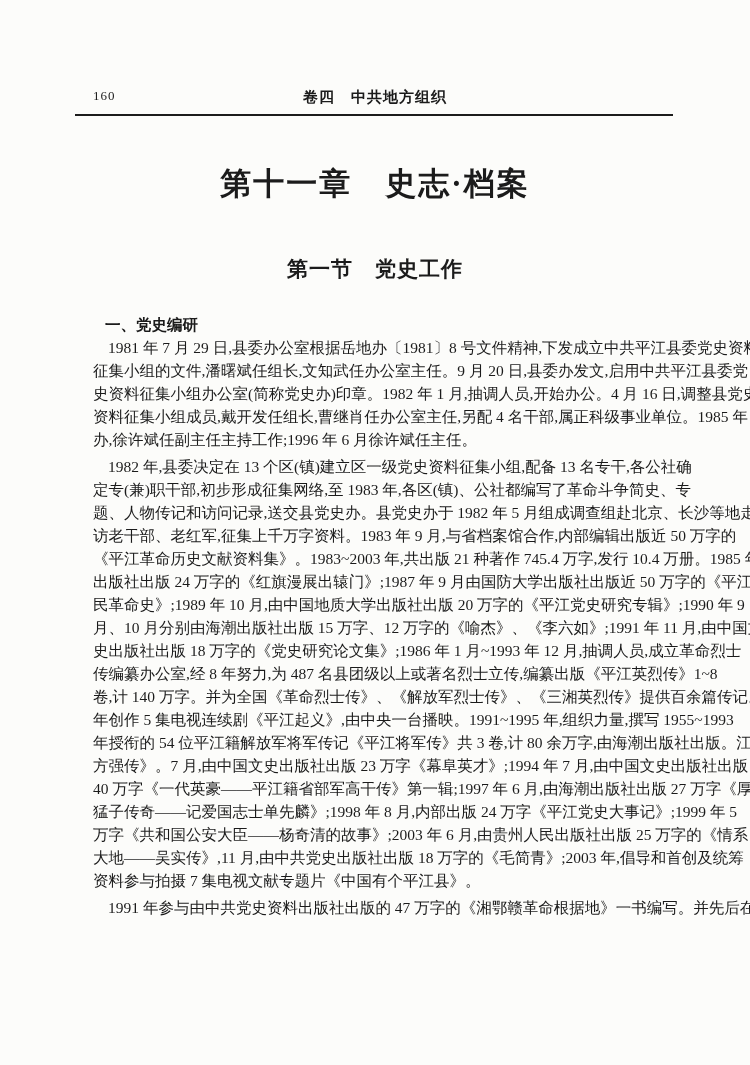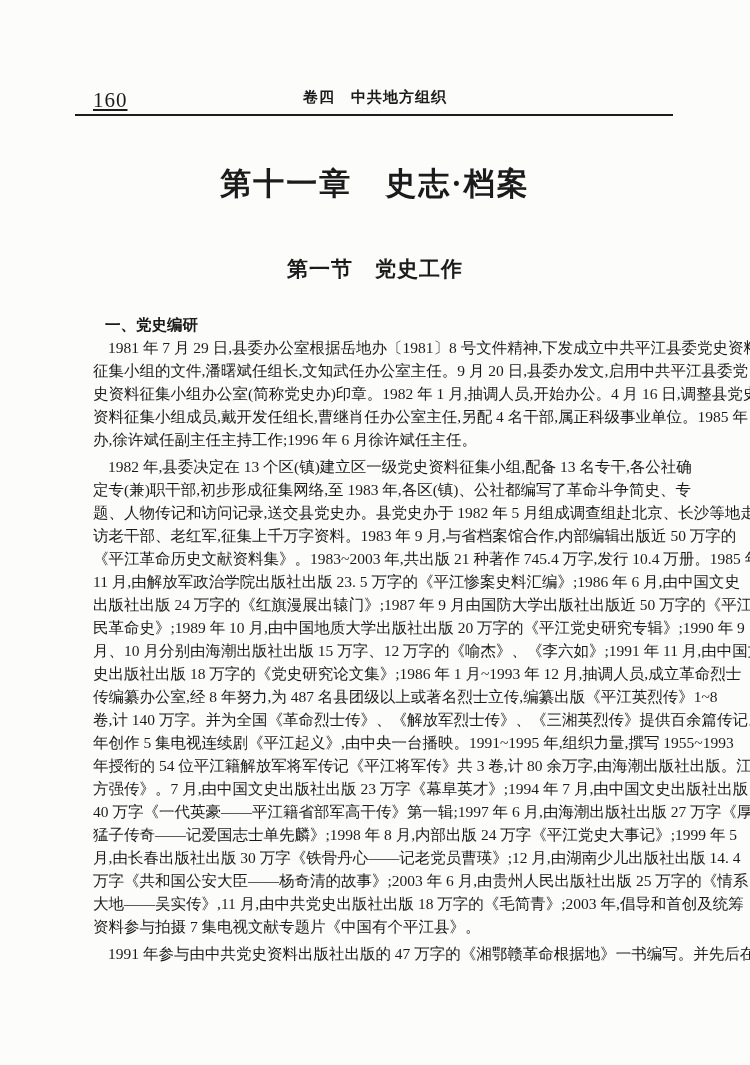--- a/index.html
+++ b/index.html
@@ -7,21 +7,21 @@
     width:750px;height:1065px;overflow:hidden;
     background:#f4f4f2;
     font-family:"Liberation Serif","DejaVu Serif",serif;
   }
   .sheet{
     position:relative;width:750px;height:1065px;
     background:#fcfcfa;color:#1b1b1b;
   }
   .page-number{
     position:absolute;left:93px;top:88px;
-    font-size:21px;letter-spacing:1px;text-decoration:underline;
+    font-size:13px;letter-spacing:1px;
   }
   .running-header{
     position:absolute;left:0;top:88px;width:100%;
     text-align:center;font-size:15px;font-weight:600;
     letter-spacing:1px;
   }
   .header-rule{
     position:absolute;left:75px;top:114px;width:598px;height:2px;
     background:#1c1c1c;
   }
@@ -83,33 +83,31 @@
         <div class="line">史资料征集小组办公室(简称党史办)印章。1982 年 1 月,抽调人员,开始办公。4 月 16 日,调整县党史</div>
         <div class="line">资料征集小组成员,戴开发任组长,曹继肖任办公室主任,另配 4 名干部,属正科级事业单位。1985 年</div>
         <div class="line last">办,徐许斌任副主任主持工作;1996 年 6 月徐许斌任主任。</div>
       </div>
       <div class="para">
         <div class="line first">1982 年,县委决定在 13 个区(镇)建立区一级党史资料征集小组,配备 13 名专干,各公社确</div>
         <div class="line">定专(兼)职干部,初步形成征集网络,至 1983 年,各区(镇)、公社都编写了革命斗争简史、专</div>
         <div class="line">题、人物传记和访问记录,送交县党史办。县党史办于 1982 年 5 月组成调查组赴北京、长沙等地走</div>
         <div class="line">访老干部、老红军,征集上千万字资料。1983 年 9 月,与省档案馆合作,内部编辑出版近 50 万字的</div>
         <div class="line">《平江革命历史文献资料集》。1983~2003 年,共出版 21 种著作 745.4 万字,发行 10.4 万册。1985 年</div>
-        <div class="line">11 月,由解放军政治学院出版社出版 23. 5 万字的《平江惨案史料汇编》;1986 年 6 月,由中国文史</div>
         <div class="line">出版社出版 24 万字的《红旗漫展出辕门》;1987 年 9 月由国防大学出版社出版近 50 万字的《平江人</div>
         <div class="line">民革命史》;1989 年 10 月,由中国地质大学出版社出版 20 万字的《平江党史研究专辑》;1990 年 9</div>
         <div class="line">月、10 月分别由海潮出版社出版 15 万字、12 万字的《喻杰》、《李六如》;1991 年 11 月,由中国文</div>
         <div class="line">史出版社出版 18 万字的《党史研究论文集》;1986 年 1 月~1993 年 12 月,抽调人员,成立革命烈士</div>
         <div class="line">传编纂办公室,经 8 年努力,为 487 名县团级以上或著名烈士立传,编纂出版《平江英烈传》1~8</div>
         <div class="line">卷,计 140 万字。并为全国《革命烈士传》、《解放军烈士传》、《三湘英烈传》提供百余篇传记。1991</div>
         <div class="line">年创作 5 集电视连续剧《平江起义》,由中央一台播映。1991~1995 年,组织力量,撰写 1955~1993</div>
         <div class="line">年授衔的 54 位平江籍解放军将军传记《平江将军传》共 3 卷,计 80 余万字,由海潮出版社出版。江</div>
         <div class="line">方强传》。7 月,由中国文史出版社出版 23 万字《幕阜英才》;1994 年 7 月,由中国文史出版社出版</div>
         <div class="line">40 万字《一代英豪——平江籍省部军高干传》第一辑;1997 年 6 月,由海潮出版社出版 27 万字《厚</div>
         <div class="line">猛子传奇——记爱国志士单先麟》;1998 年 8 月,内部出版 24 万字《平江党史大事记》;1999 年 5</div>
-        <div class="line">月,由长春出版社出版 30 万字《铁骨丹心——记老党员曹瑛》;12 月,由湖南少儿出版社出版 14. 4</div>
         <div class="line">万字《共和国公安大臣——杨奇清的故事》;2003 年 6 月,由贵州人民出版社出版 25 万字的《情系</div>
         <div class="line">大地——吴实传》,11 月,由中共党史出版社出版 18 万字的《毛简青》;2003 年,倡导和首创及统筹</div>
         <div class="line last">资料参与拍摄 7 集电视文献专题片《中国有个平江县》。</div>
       </div>
       <div class="para">
         <div class="line first last">1991 年参与由中共党史资料出版社出版的 47 万字的《湘鄂赣革命根据地》一书编写。并先后在</div>
       </div>
     </div>
 
 </div>

